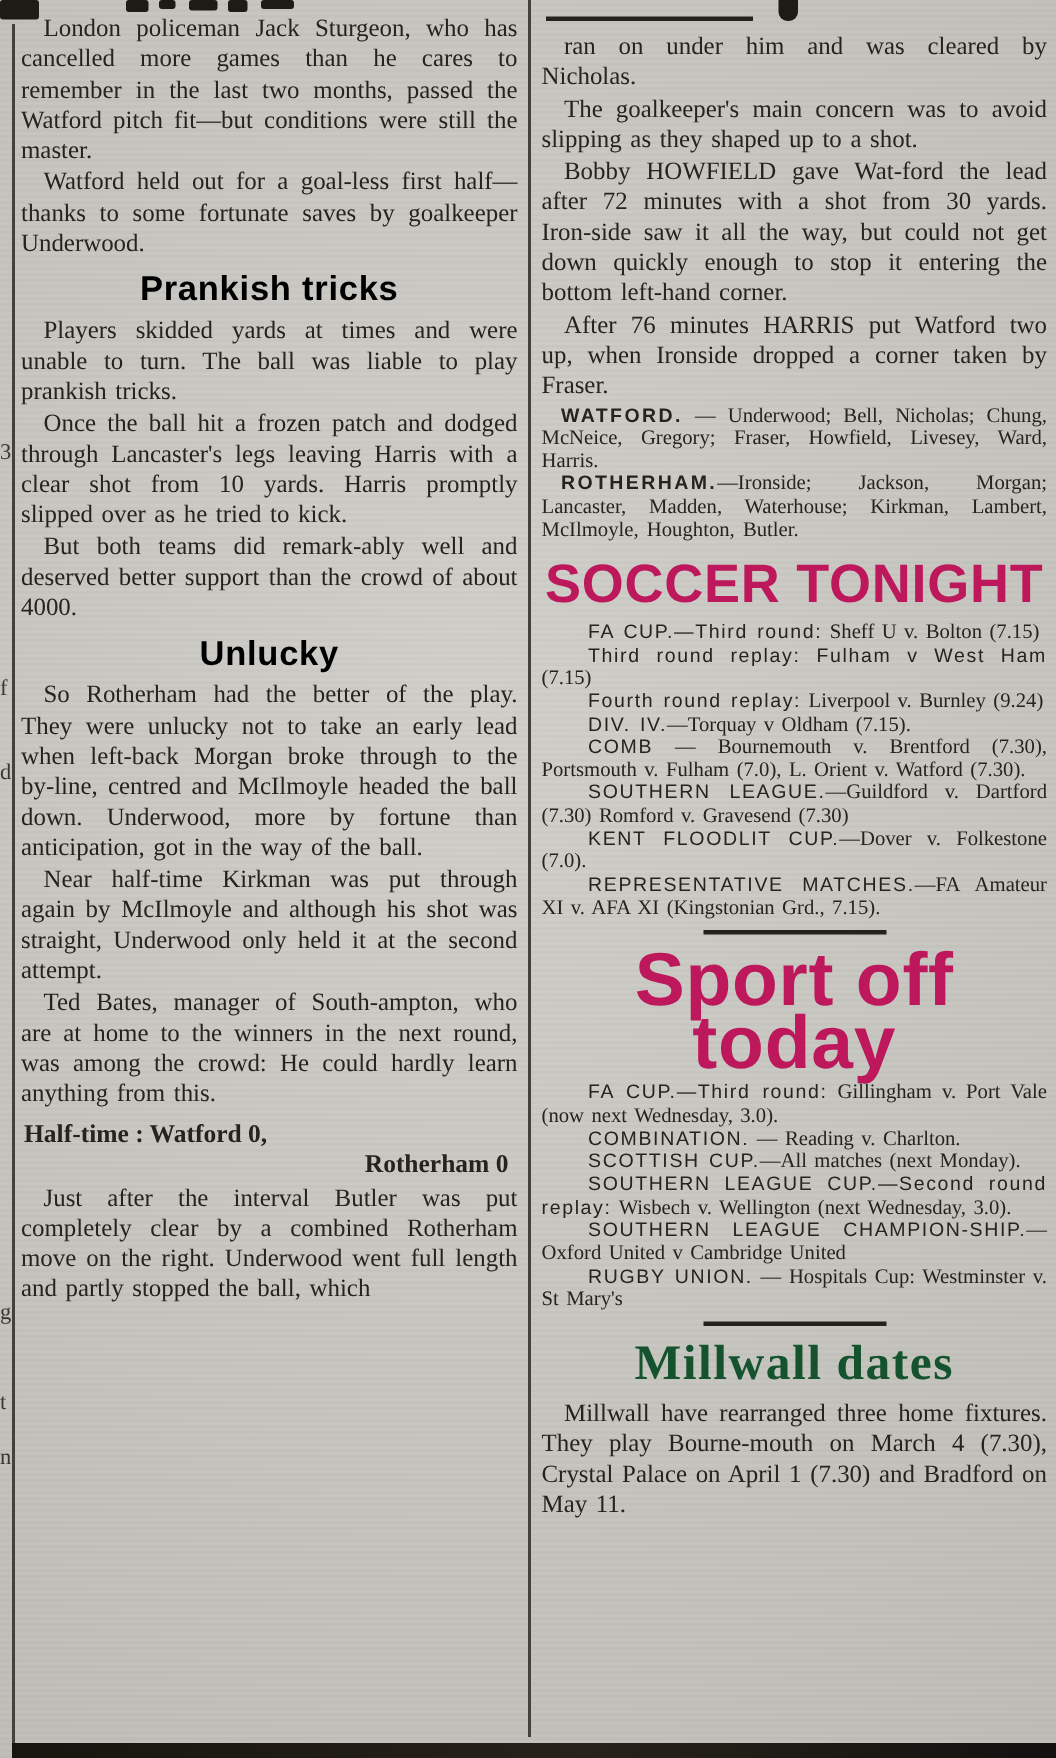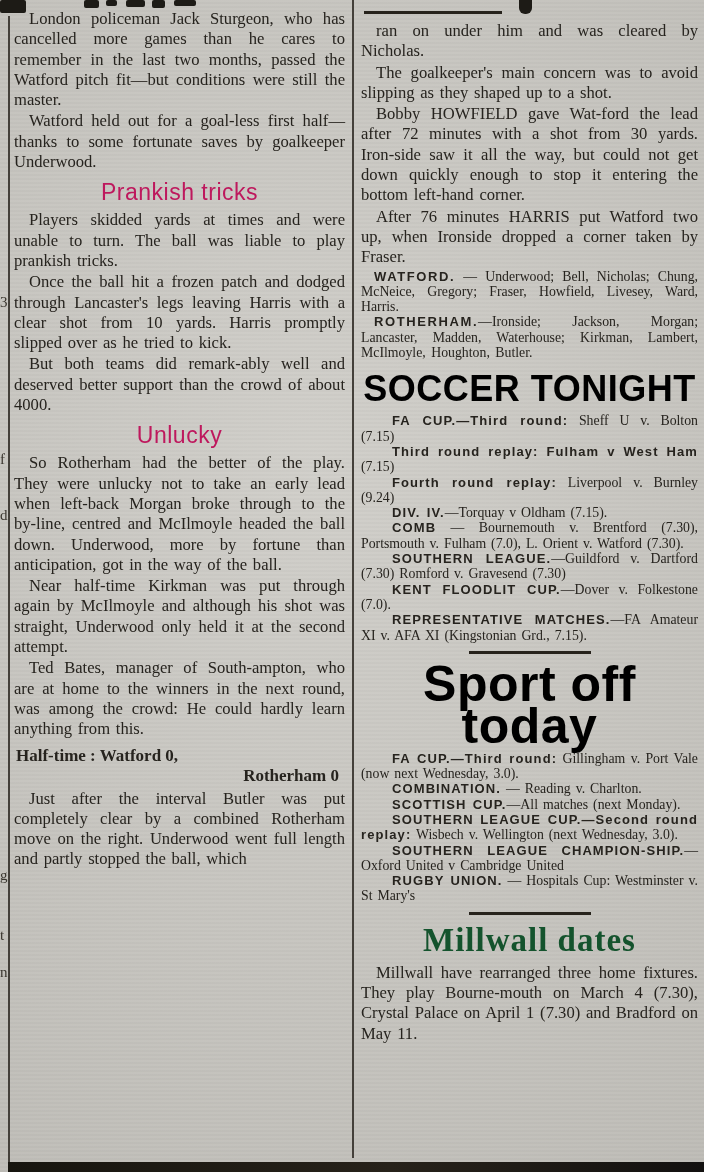--- a/index.html
+++ b/index.html
@@ -16,45 +16,45 @@
   #vrule-left{left:8px;top:16px;height:1146px;}
   #vrule-center{left:352px;top:0;height:1158px;}
   #bottom-bar{position:absolute;left:8px;right:0;bottom:0;height:10px;
     background:linear-gradient(90deg,#17150f,#27221a 55%,#131110);}
   .col{position:absolute;}
   #col-left{left:14px;top:9px;width:331px;}
   #col-right{left:361px;top:0;width:337px;}
 
   p.body{font-size:16.6px;line-height:20.3px;text-align:justify;
     text-indent:15px;margin:0 0 1px 0;word-spacing:1.6px;}
-  .sec-head{font-family:"Liberation Sans",sans-serif;font-weight:400;
+  .sec-head{font-family:"Liberation Sans",sans-serif;font-weight:700;
     font-size:23px;line-height:26px;text-align:center;margin:7px 0 5px;
-    letter-spacing:.5px;color:#be185d;}
+    letter-spacing:.5px;color:#000000;}
   .halftime{font-weight:700;font-size:17px;line-height:20px;margin:6px 0 3px;text-indent:2px;}
   .halftime .l2{display:block;text-align:right;padding-right:6px;}
 
   .top-rule{width:138px;height:3px;background:#26221b;margin:11px 0 7px 3px;}
   .divider{width:122px;height:3px;background:#26221b;margin:8px auto 5px auto;}
 
   .team{font-size:13.8px;line-height:15.3px;text-align:justify;margin:0;
     text-indent:13px;word-spacing:2px;}
   .team-name{font-family:"Liberation Sans",sans-serif;font-weight:700;
     font-size:13px;letter-spacing:1.6px;}
 
   .big-title{font-family:"Liberation Sans",sans-serif;font-weight:700;
-    text-align:center;color:#000000;margin:9px 0 4px;}
+    text-align:center;color:#be185d;margin:9px 0 4px;}
   #soccer-title{font-size:36px;line-height:40px;letter-spacing:.5px;}
   #sportoff-title{font-size:50px;line-height:42px;letter-spacing:.5px;}
   #millwall-title{font-family:"Liberation Serif",serif;font-weight:700;
     font-size:33px;line-height:37px;text-align:center;letter-spacing:1px;
     margin:7px 0 4px;color:#14532d;}
 
   .fx{font-size:13.8px;line-height:15.3px;text-align:justify;margin:0;
     text-indent:16px;word-spacing:1.5px;}
-  .fx-label{font-family:"Liberation Sans",sans-serif;font-weight:700;
+  .fx-label{font-family:"Liberation Sans",sans-serif;font-weight:400;
     font-size:13px;letter-spacing:1.1px;padding-left:15px;}
   .mill-para{font-size:16.6px;line-height:20.3px;text-align:justify;
     text-indent:15px;margin:0;word-spacing:1.6px;}
 
   .frag{position:absolute;background:#1d1b16;border-radius:2px;}
   .margin-frag{position:absolute;left:0;width:8px;overflow:hidden;
     font-size:15px;line-height:15px;color:#3a362f;}
   .teams-block{margin-bottom:2px;}
 </style>
 </head>

